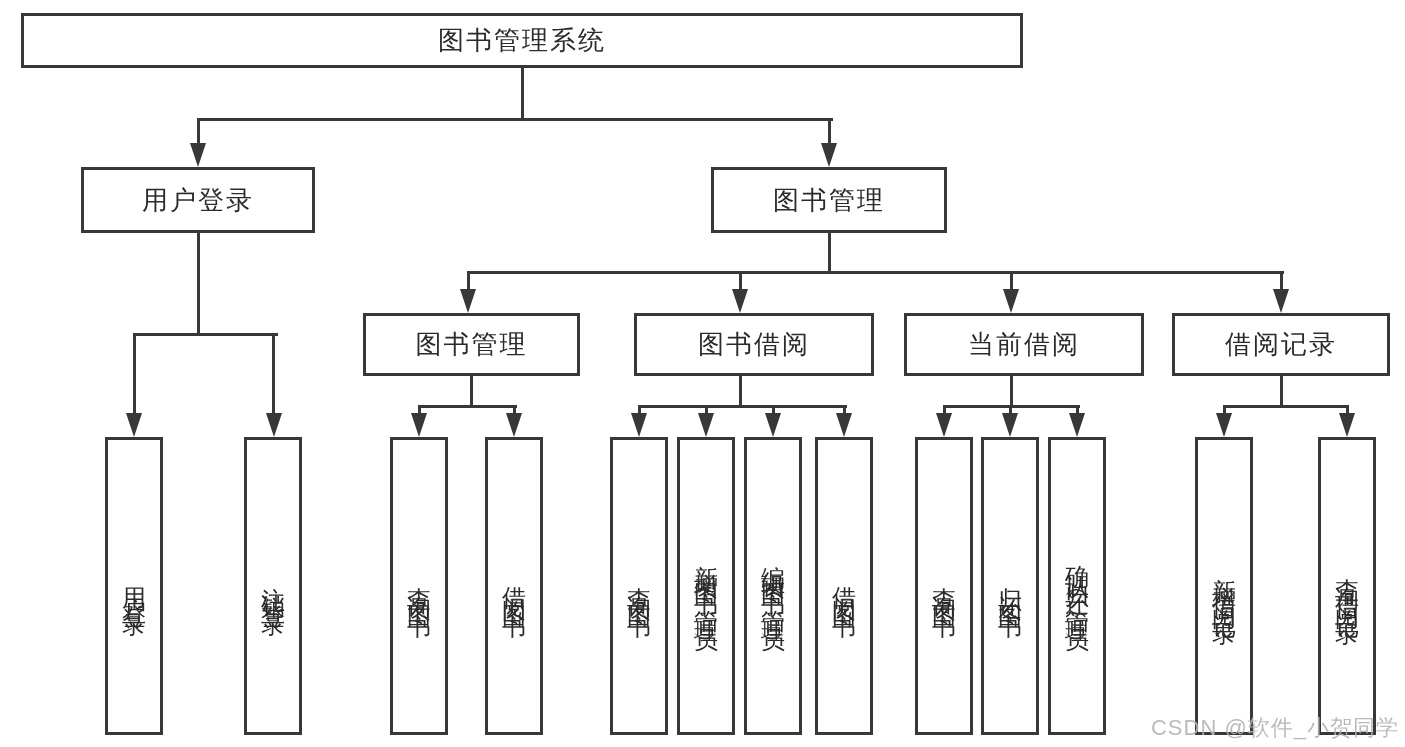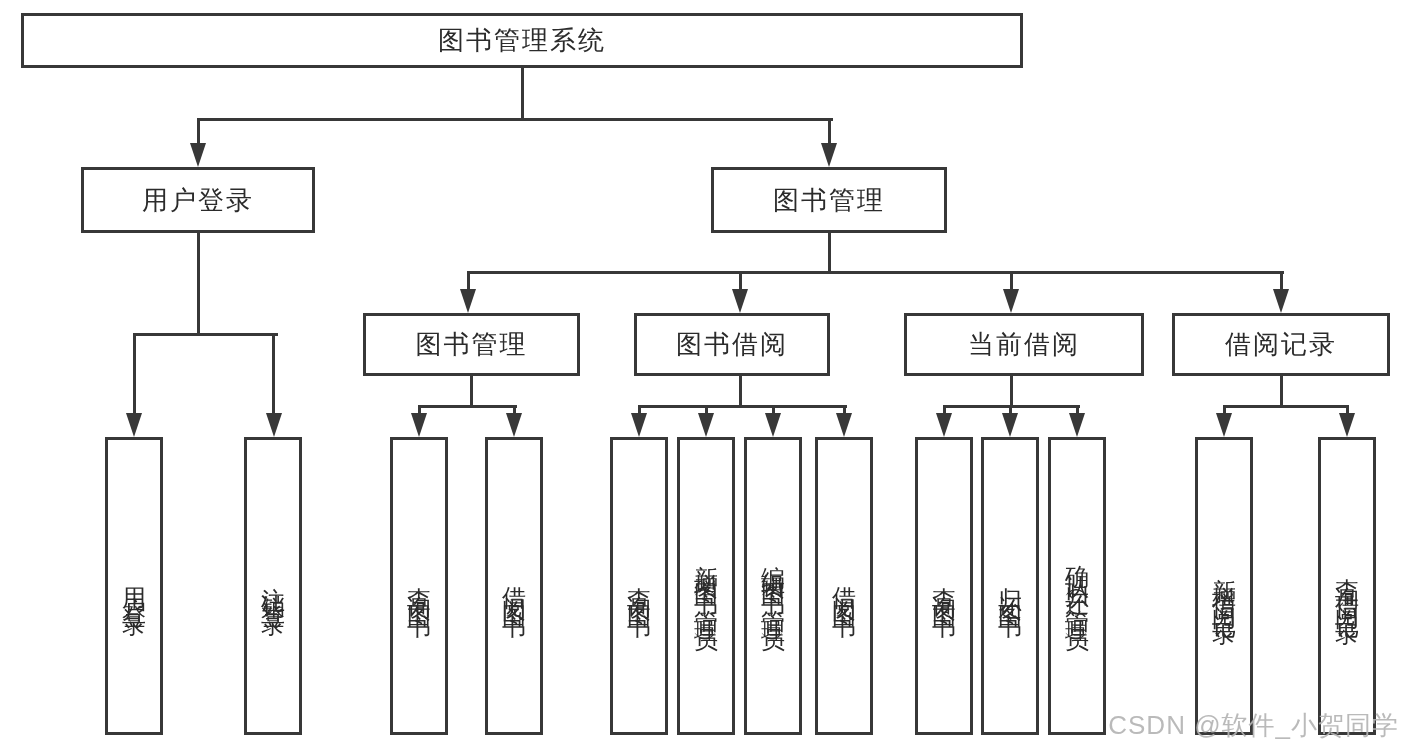--- a/index.html
+++ b/index.html
@@ -49,21 +49,21 @@
     height: 0;
     border-left: 8px solid transparent;
     border-right: 8px solid transparent;
     border-top: 24px solid #383838;
     z-index: 1;
   }
   .watermark {
     position: absolute;
     right: 6px;
     bottom: 4px;
-    font-size: 26px;
+    font-size: 22px;
     color: #b3b3b3;
     letter-spacing: 1px;
     white-space: nowrap;
     z-index: 3;
     opacity: 0.9;
   }
 </style>
 </head>
 <body>
 
@@ -76,21 +76,21 @@
   <div class="node" style="left: 81px; top: 167px; width: 234px; height: 66px; border-color: rgb(56, 56, 56); background: rgb(255, 255, 255);">
     <span class="hlabel">用户登录</span>
   </div>
   <div class="node" style="left: 711px; top: 167px; width: 236px; height: 66px; border-color: rgb(56, 56, 56); background: rgb(255, 255, 255);">
     <span class="hlabel">图书管理</span>
   </div>
 
   <div class="node" style="left: 363px; top: 313px; width: 217px; height: 63px; border-color: rgb(56, 56, 56); background: rgb(255, 255, 255);">
     <span class="hlabel">图书管理</span>
   </div>
-  <div class="node" style="left: 634px; top: 313px; width: 196px; height: 63px; border-color: rgb(56, 56, 56); background: rgb(255, 255, 255);">
+  <div class="node" style="left: 634px; top: 313px; width: 240px; height: 63px; border-color: rgb(56, 56, 56); background: rgb(255, 255, 255);">
     <span class="hlabel">图书借阅</span>
   </div>
   <div class="node" style="left: 904px; top: 313px; width: 240px; height: 63px; border-color: rgb(56, 56, 56); background: rgb(255, 255, 255);">
     <span class="hlabel">当前借阅</span>
   </div>
   <div class="node" style="left: 1172px; top: 313px; width: 218px; height: 63px; border-color: rgb(56, 56, 56); background: rgb(255, 255, 255);">
     <span class="hlabel">借阅记录</span>
   </div>
 
   <div class="node vnode" style="left: 105px; top: 437px; width: 58px; height: 298px; border-color: rgb(56, 56, 56); background: rgb(255, 255, 255);">

